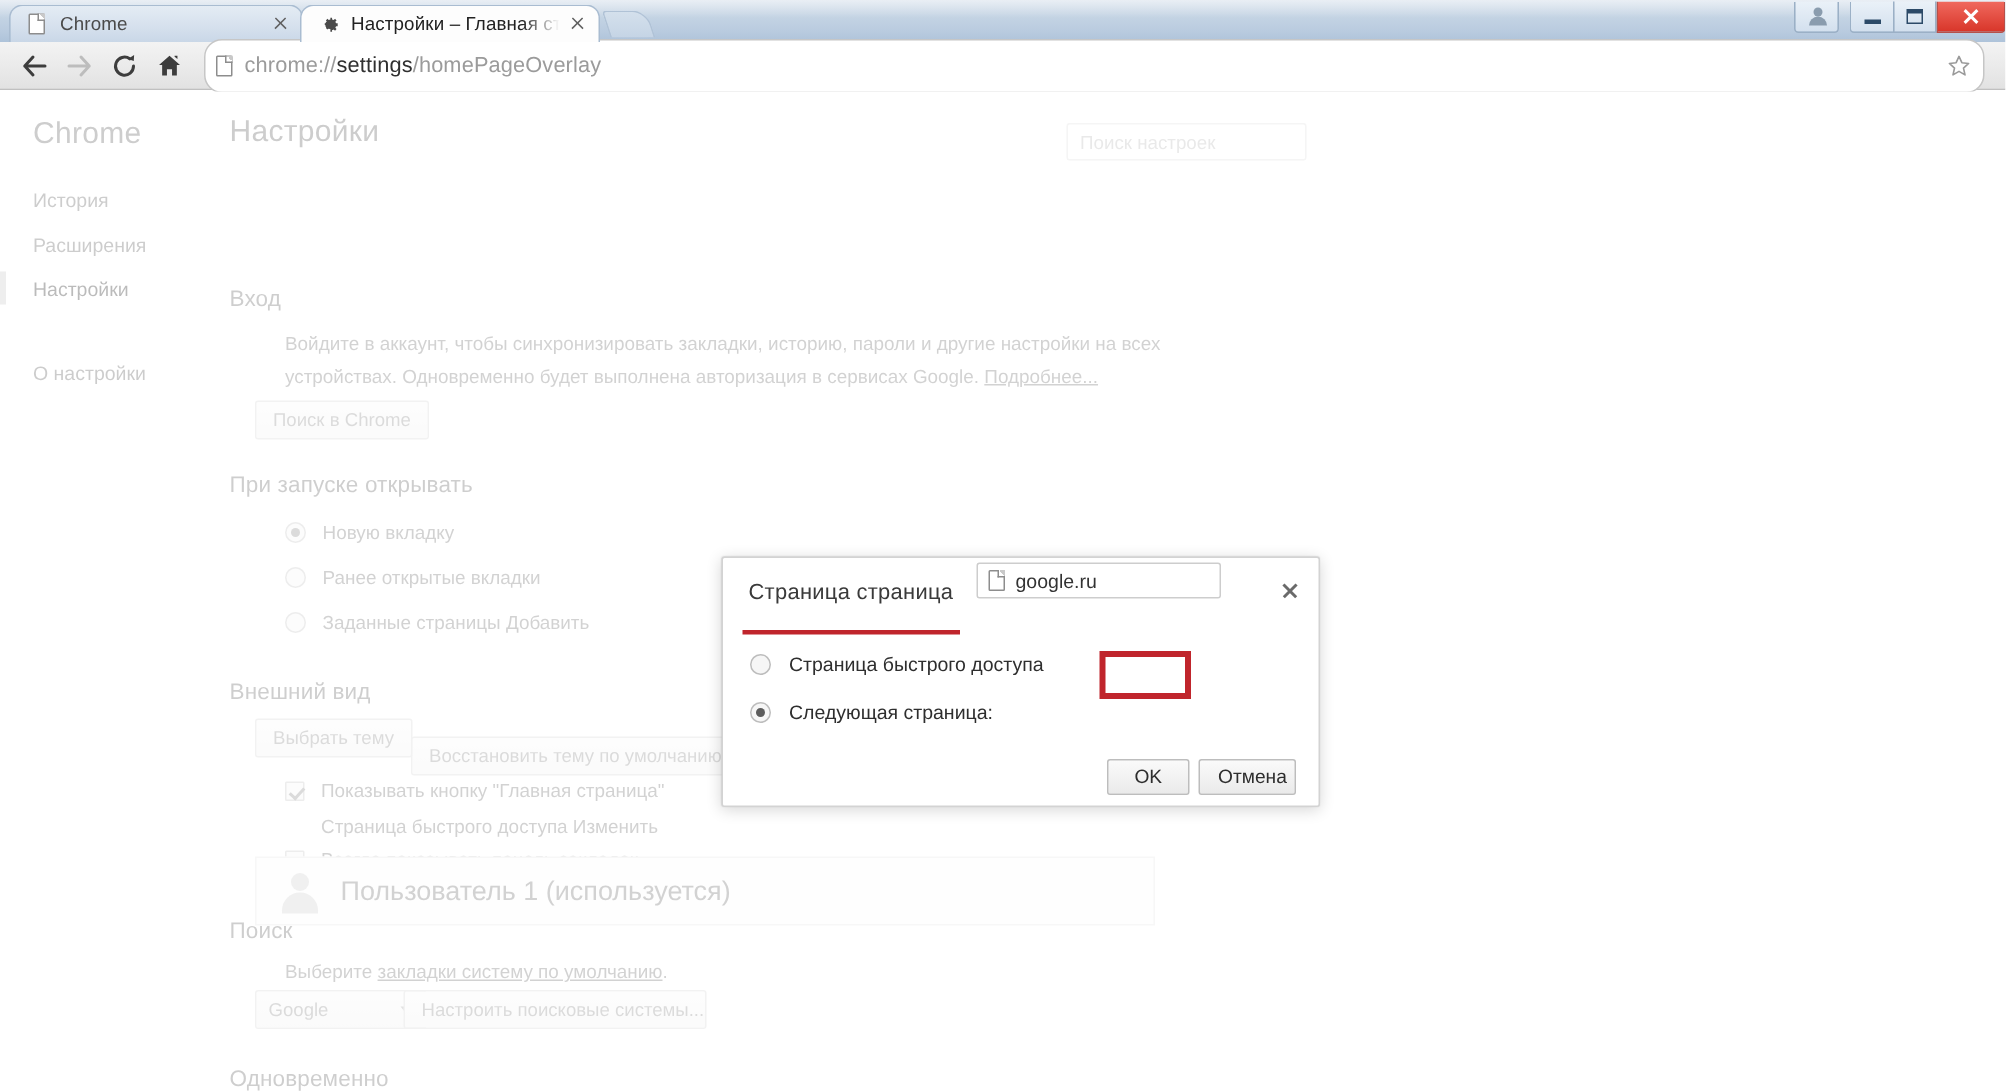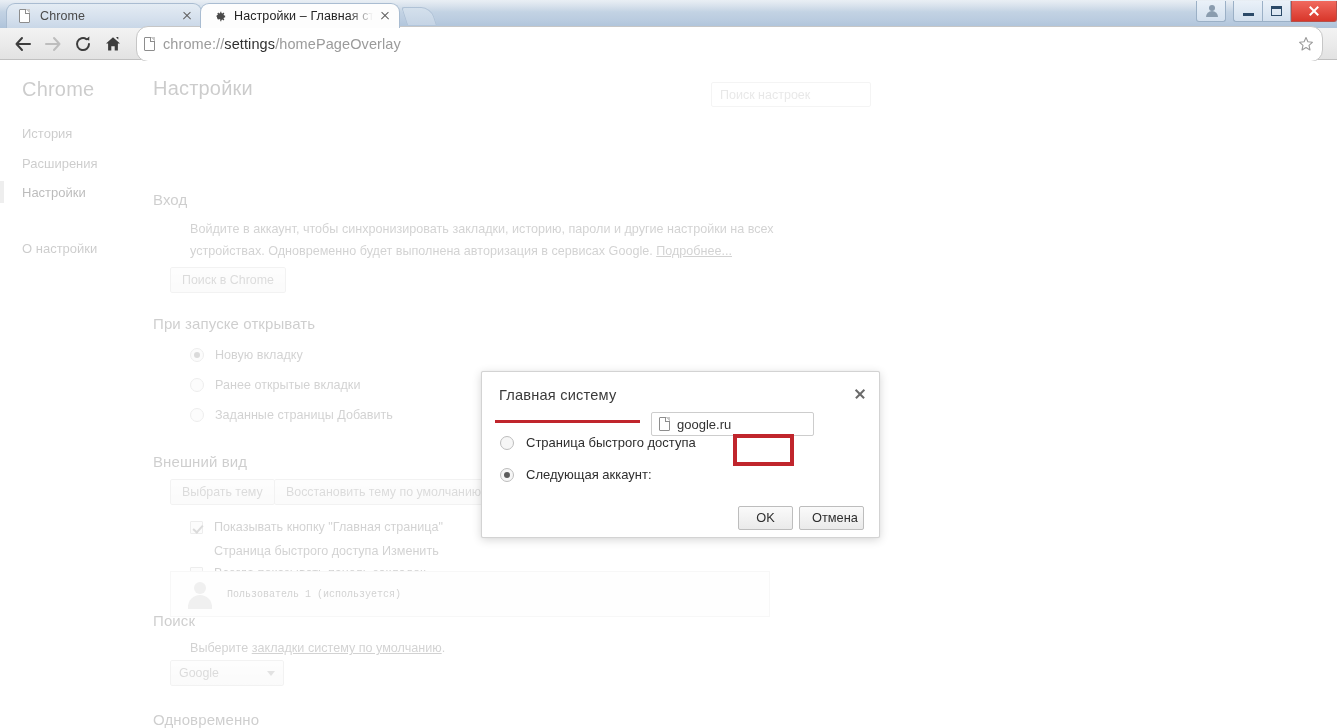--- a/index.html
+++ b/index.html
@@ -400,21 +400,21 @@
     margin-right: 14px;
   }
   .avatar::before {
     content:""; position:absolute; left:7px; top:2px;
     width:12px; height:12px; border-radius:50%; background:#cfcfcf;
   }
   .avatar::after {
     content:""; position:absolute; left:1px; top:15px;
     width:24px; height:14px; border-radius:12px 12px 0 0; background:#cfcfcf;
   }
-  .username { font-size: 10px; color: #6d6d6d; font-family: Liberation Mono, monospace; }
+  .username { font-size: 18px; color: #6d6d6d; }
 
   
   .modal-scrim {
     position: absolute;
     top: 61px; left: 0;
     width: 1337px; height: 667px;
     background: rgba(255,255,255,0.0);
   }
   .dialog {
     position: absolute;
@@ -614,71 +614,72 @@
           <span class="rdo"></span>
           <span>Ранее открытые вкладки</span>
         </div>
         <div class="radio-row" style="top:347px">
           <span class="rdo"></span>
           <span>Заданные страницы Добавить</span>
         </div>
 
         <div class="sect-head" style="top:392px">Внешний вид</div>
         <button class="btn" style="left:20px; top:418px">Выбрать тему</button>
-        <button class="btn" style="left:124px; top:418px">Восстановить тему по умолчанию</button>
+        <button class="btn" style="left:124px; top:430px">Восстановить тему по умолчанию</button>
         <div class="check-row" style="top:459px">
           <span class="chk on"></span>
           <span>Показывать кнопку "Главная страница"</span>
         </div>
         <div class="para" style="left:64px; top:479px">Страница быстрого доступа Изменить</div>
         <div class="check-row" style="top:505px">
           <span class="chk"></span>
           <span>Всегда показывать панель закладок</span>
         </div>
 
         <div class="sect-head" style="top:551px">Поиск</div>
         <div class="para" style="top:576px">
           <span>Выберите</span>
           <span class="lnk">закладки систему по умолчанию</span><span>.</span>
         </div>
         <div class="select" style="left:20px; top:599px; width:114px">
           <span>Google</span>
           <span class="caret"></span>
         </div>
+        <button class="btn" style="left:119px; top:599px; width:202px">Настроить поисковые системы...</button>
 
         <div class="sect-head" style="top:650px">Одновременно</div>
         <div class="userbox">
           <span class="avatar"></span>
           <span class="username">Пользователь 1 (используется)</span>
         </div>
       </div>
 
     </div>
 
     <div class="modal-scrim"></div>
 
     <div class="dialog">
-      <div class="dlg-title">Главная систему</div>
+      <div class="dlg-title">Страница страница</div>
       <div class="dlg-close"></div>
 
       <div class="dlg-radio" style="top:63px">
         <span class="rdo"></span>
         <span>Страница быстрого доступа</span>
       </div>
 
       <div class="dlg-radio" style="top:95px">
         <span class="rdo on"></span>
-        <span>Следующая аккаунт:</span>
+        <span>Следующая страница:</span>
       </div>
 
       <button class="dlg-btn" style="left:256px; top:134px; width:55px">OK</button>
       <button class="dlg-btn" style="left:317px; top:134px; width:65px">Отмена</button>
     </div>
 
-    <div class="urlfield" style="top:351px">
+    <div class="urlfield" style="top:314px">
       <span class="page-glyph"></span>
       <span class="val">google.ru</span>
     </div>
 
     <div class="red-underline" style="top:359px"></div>
     <div class="red-box" style="top:373px"></div>
 
   </div>
 </div>
 

